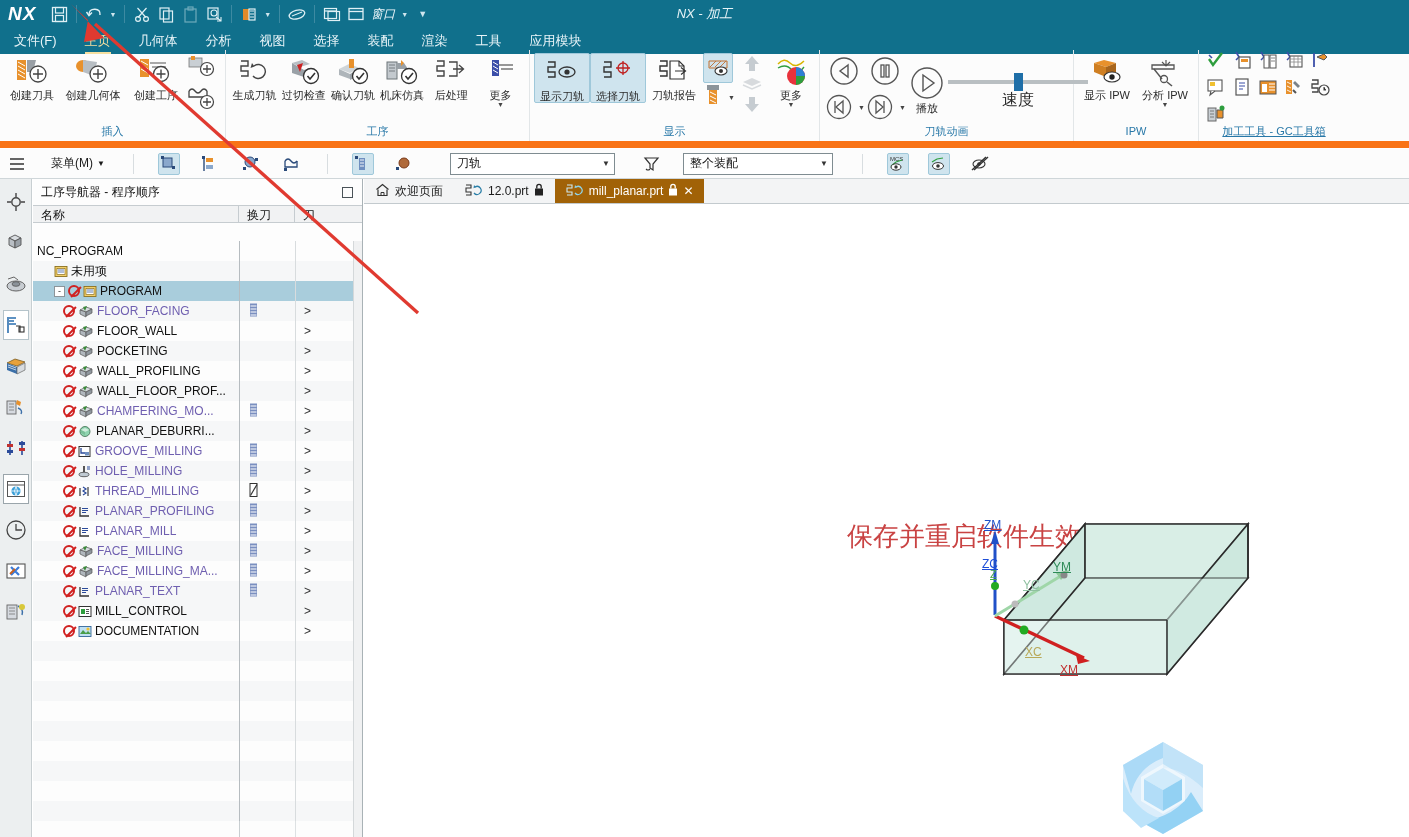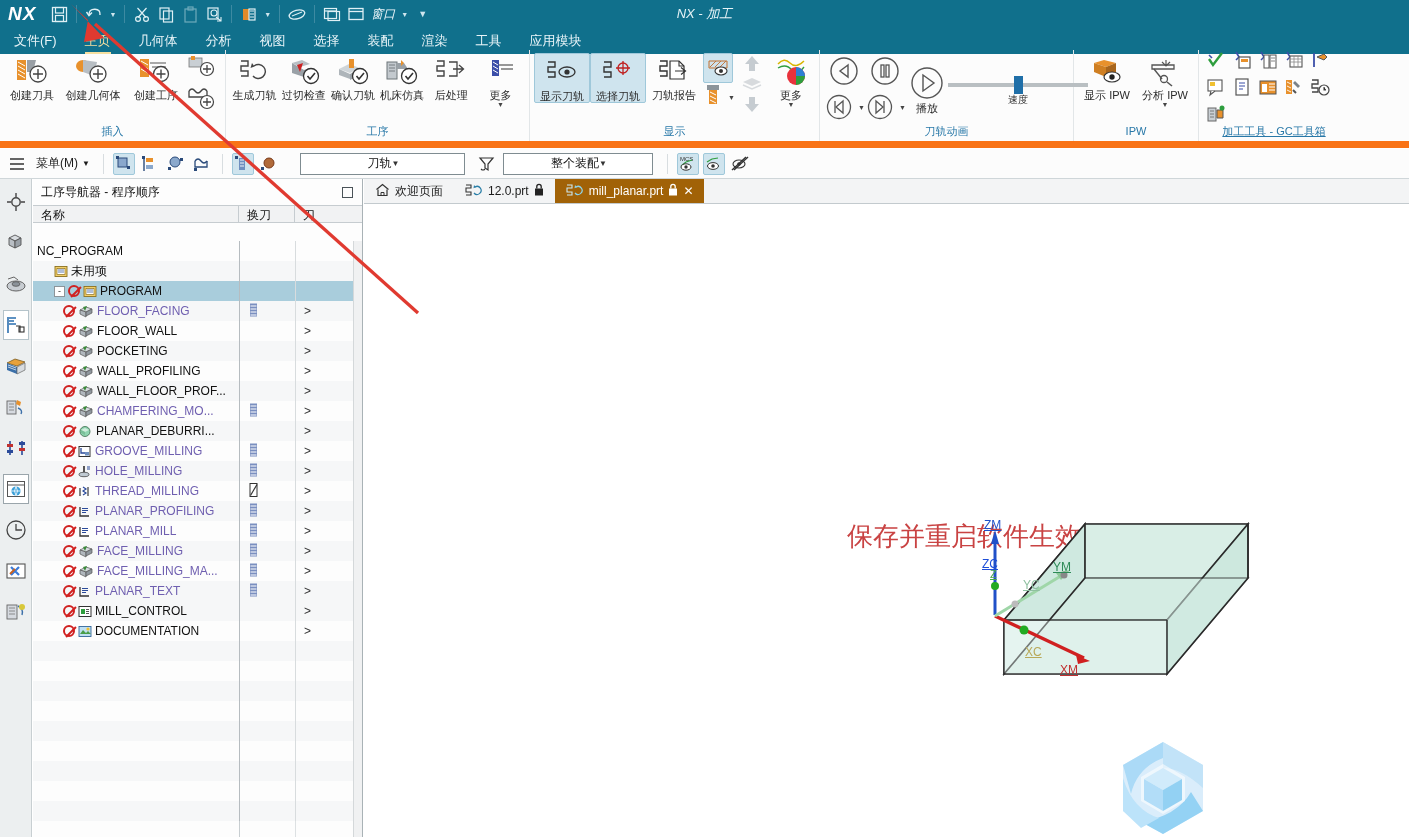--- a/index.html
+++ b/index.html
@@ -78,37 +78,37 @@
     white-space:nowrap;
   }
   .rbtn-caret { font-size:7px; color:#444; line-height:8px; }
   .rbtn-sm { width:34px; }
   .minicol { display:flex; flex-direction:column; align-items:center; padding-top:1px; }
   .minirow { display:flex; align-items:center; gap:4px; }
 
   .speedwrap { display:flex; flex-direction:column; align-items:center; width:150px; padding-top:14px; }
   .speedtrack { width:140px; height:4px; background:#b9bfc2; position:relative; }
   .speedthumb { position:absolute; left:66px; top:-7px; width:9px; height:18px; background:#1f6fa8; }
-  .speedlab { font-size:10px; color:#2a2a2a; padding-top:6px; }
+  .speedlab { font-size:16px; color:#2a2a2a; padding-top:6px; }
 
   .gcgrid { display:grid; grid-template-columns:repeat(5,26px); grid-auto-rows:27px; align-items:center; justify-items:center; }
 
   
   .toolbar2 {
     position:absolute; left:0; top:149px; width:1409px; height:30px;
     background:#fcfcfc; border-bottom:1px solid #cfd6d9;
-    display:flex; align-items:center; padding-left:6px; gap:4px;
+    display:flex; align-items:center; padding-left:6px; gap:19px;
   }
   .menu-btn { display:flex; align-items:center; gap:4px; font-size:12px; color:#1a1a1a; padding:2px 4px; }
   .tb-sep { width:1px; height:20px; background:#d8dde0; margin:0 5px; }
   .tb-ico { width:22px; height:22px; display:flex; align-items:center; justify-content:center; }
   .tb-ico.on { background:#cfe4ee; border:1px solid #9fc8da; border-radius:2px; }
   .combo {
     height:22px; border:1px solid #7f8c91; background:#fff; display:flex; align-items:center;
-    justify-content:center; padding:0 4px 0 6px; font-size:12px; color:#111;
+    justify-content:space-between; padding:0 4px 0 6px; font-size:12px; color:#111;
   }
   .combo .cc { font-size:8px; color:#333; }
 
   
   .rail {
     position:absolute; left:0; top:179px; width:32px; height:658px;
     background:#eceff0; border-right:1px solid #c8cfd2;
     display:flex; flex-direction:column; align-items:center; padding-top:8px; gap:11px;
   }
   .rail-ico { width:26px; height:30px; display:flex; align-items:center; justify-content:center; }

